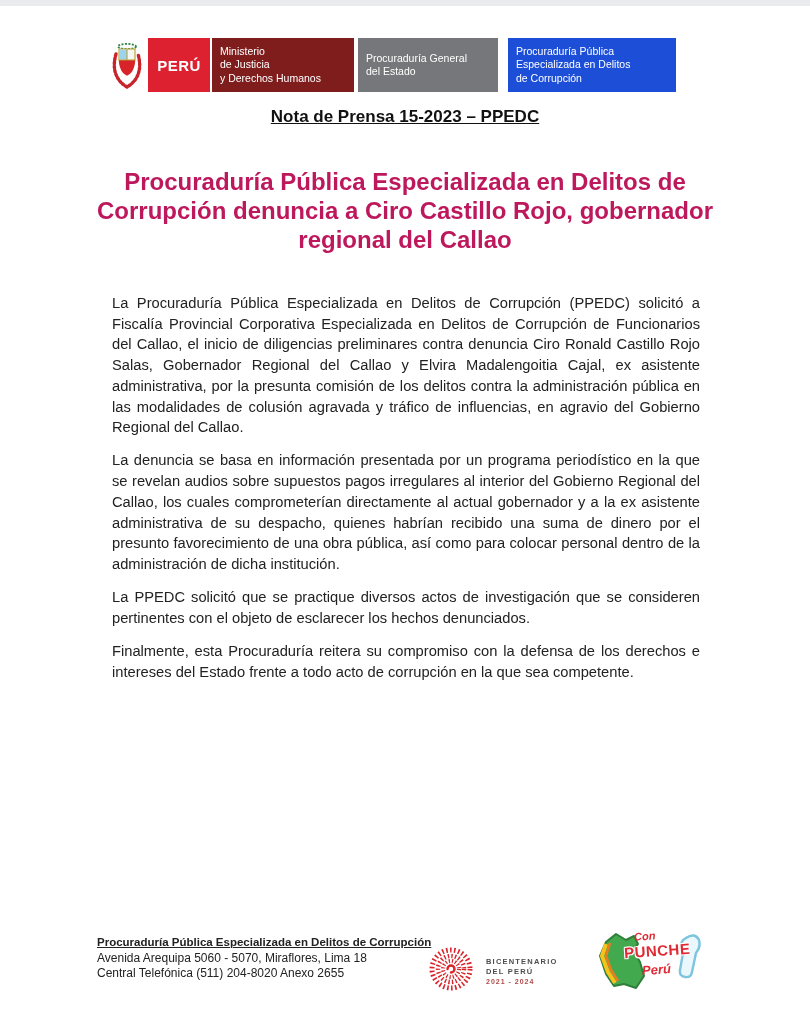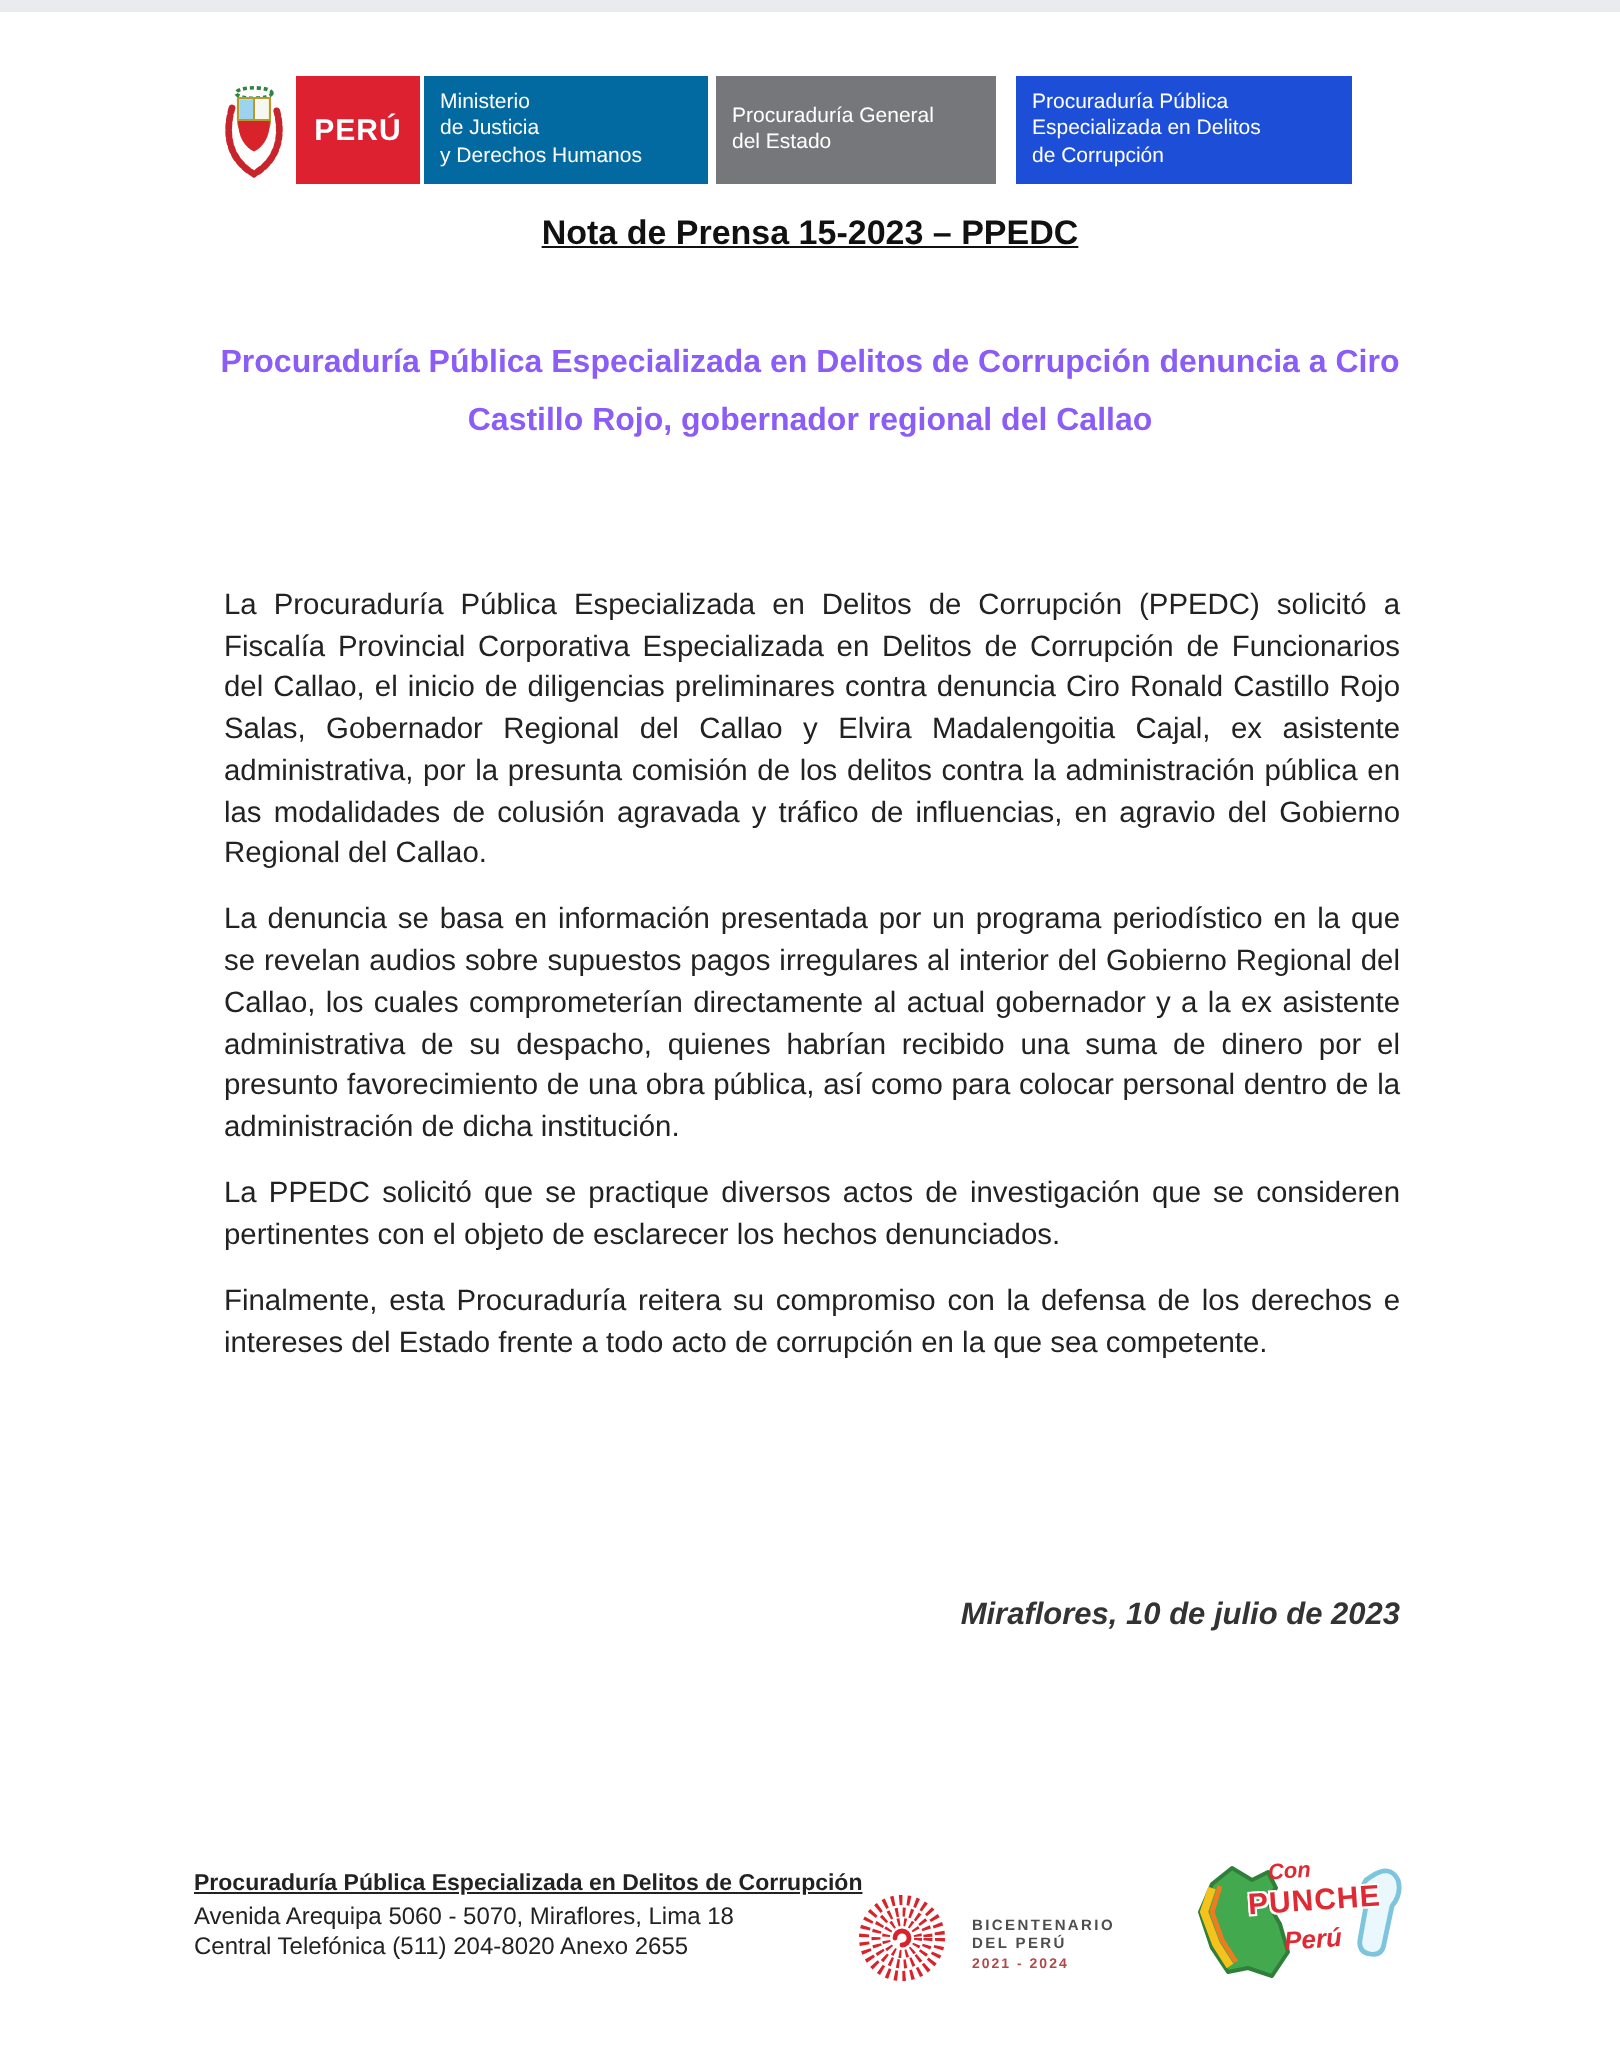--- a/index.html
+++ b/index.html
@@ -29,34 +29,34 @@
   .peru-red-box {
     width: 62px; margin-left: 2px; background: #dd2130;
     display: flex; align-items: center; justify-content: center;
     color: #fff; font-weight: bold; font-size: 15px; letter-spacing: .5px;
   }
   .gray-box {
     color: #fff; font-size: 10.5px; line-height: 1.28;
     display: flex; align-items: center;
     padding: 4px 8px; white-space: pre-line;
   }
-  .box-minjus { width: 142px; margin-left: 2px; background: #0369a1; }
+  .box-minjus { width: 142px; margin-left: 2px; background: #7f1d1d; }
   .box-pge    { width: 140px; margin-left: 4px; background: #76777a; }
   .box-ppedc  { width: 168px; margin-left: 10px; background: #1d4ed8; }
 
   
   .press-number {
     position: absolute; top: 107px; left: 0; width: 810px;
     text-align: center; font-size: 17px; font-weight: bold;
     text-decoration: underline; color: #111;
   }
   .doc-title {
     position: absolute; top: 167px; left: 95px; width: 620px;
-    text-align: center; font-size: 16px; font-weight: bold;
-    line-height: 29px; color: #8b5cf6;
+    text-align: center; font-size: 24px; font-weight: bold;
+    line-height: 29px; color: #be185d;
   }
 
   
   .doc-body {
     position: absolute; top: 293px; left: 112px; width: 588px;
     font-size: 14.7px; line-height: 20.7px; text-align: justify; color: #222;
   }
   .doc-body p { margin-bottom: 12.5px; }
   .dateline {
     margin-top: 116px;
@@ -120,21 +120,20 @@
 
   <div class="press-number">Nota de Prensa 15-2023 – PPEDC</div>
 
   <h1 class="doc-title">Procuraduría Pública Especializada en Delitos de Corrupción denuncia a Ciro Castillo Rojo, gobernador regional del Callao</h1>
 
   <div class="doc-body">
     <p>La Procuraduría Pública Especializada en Delitos de Corrupción (PPEDC) solicitó a Fiscalía Provincial Corporativa Especializada en Delitos de Corrupción de Funcionarios del Callao, el inicio de diligencias preliminares contra denuncia Ciro Ronald Castillo Rojo Salas, Gobernador Regional del Callao y Elvira Madalengoitia Cajal, ex asistente administrativa, por la presunta comisión de los delitos contra la administración pública en las modalidades de colusión agravada y tráfico de influencias, en agravio del Gobierno Regional del Callao.</p>
     <p>La denuncia se basa en información presentada por un programa periodístico en la que se revelan audios sobre supuestos pagos irregulares al interior del Gobierno Regional del Callao, los cuales comprometerían directamente al actual gobernador y a la ex asistente administrativa de su despacho, quienes habrían recibido una suma de dinero por el presunto favorecimiento de una obra pública, así como para colocar personal dentro de la administración de dicha institución.</p>
     <p>La PPEDC solicitó que se practique diversos actos de investigación que se consideren pertinentes con el objeto de esclarecer los hechos denunciados.</p>
     <p>Finalmente, esta Procuraduría reitera su compromiso con la defensa de los derechos e intereses del Estado frente a todo acto de corrupción en la que sea competente.</p>
-    <div class="dateline">Miraflores, 10 de julio de 2023</div>
   </div>
 
   <div class="footer">
     <div class="footer-contact">
       <div class="footer-org">Procuraduría Pública Especializada en Delitos de Corrupción</div>
       <div>Avenida Arequipa 5060 - 5070, Miraflores, Lima 18</div>
       <div>Central Telefónica (511) 204-8020  Anexo 2655</div>
     </div>
 
     <div class="bicentenario">

